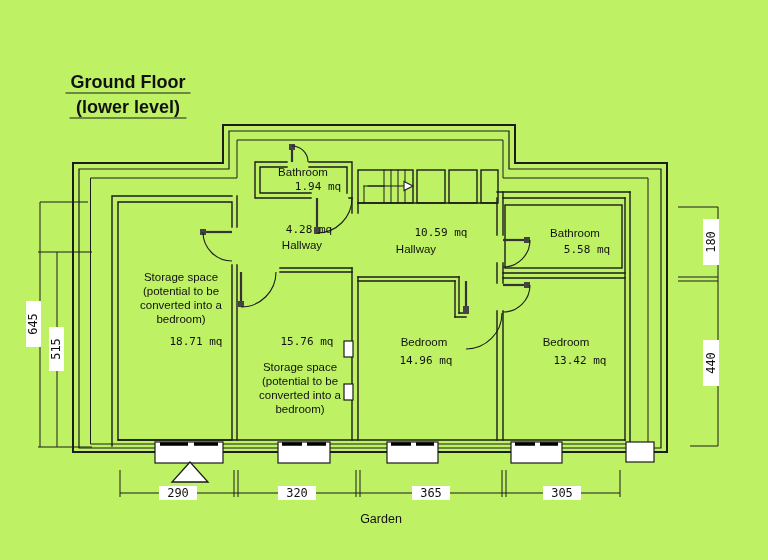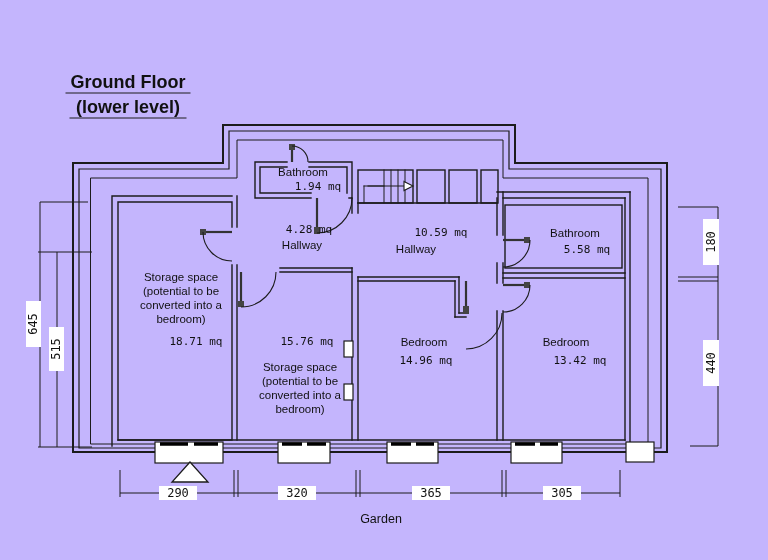--- a/index.html
+++ b/index.html
@@ -1,16 +1,16 @@
 <!DOCTYPE html>
 <html><head>
 <meta charset="utf-8">
 <style>
   html,body{margin:0;padding:0;background:#ffffff;width:768px;height:560px;overflow:hidden;}
-  #plan-wrap{position:relative;width:768px;height:560px;background:#c4b5fd;}
+  #plan-wrap{position:relative;width:768px;height:560px;background:#bef264;}
   svg{position:absolute;left:0;top:0;}
   .wall{fill:none;stroke:#1c1c1c;stroke-width:1.4;stroke-linecap:square;}
   .outline{fill:none;stroke:#1c1c1c;stroke-linecap:square;}
   .thin{fill:none;stroke:#1c1c1c;stroke-width:1;stroke-linecap:square;}
   .leaf{fill:none;stroke:#333;stroke-width:2.2;}
   .arc{fill:none;stroke:#1c1c1c;stroke-width:1.1;}
   .blk{fill:#444;stroke:none;}
   .whitebox{fill:#ffffff;stroke:#1c1c1c;stroke-width:1.2;}
   .dash{stroke:#000;stroke-width:3.5;}
   .dim{fill:none;stroke:#1c1c1c;stroke-width:1;}

